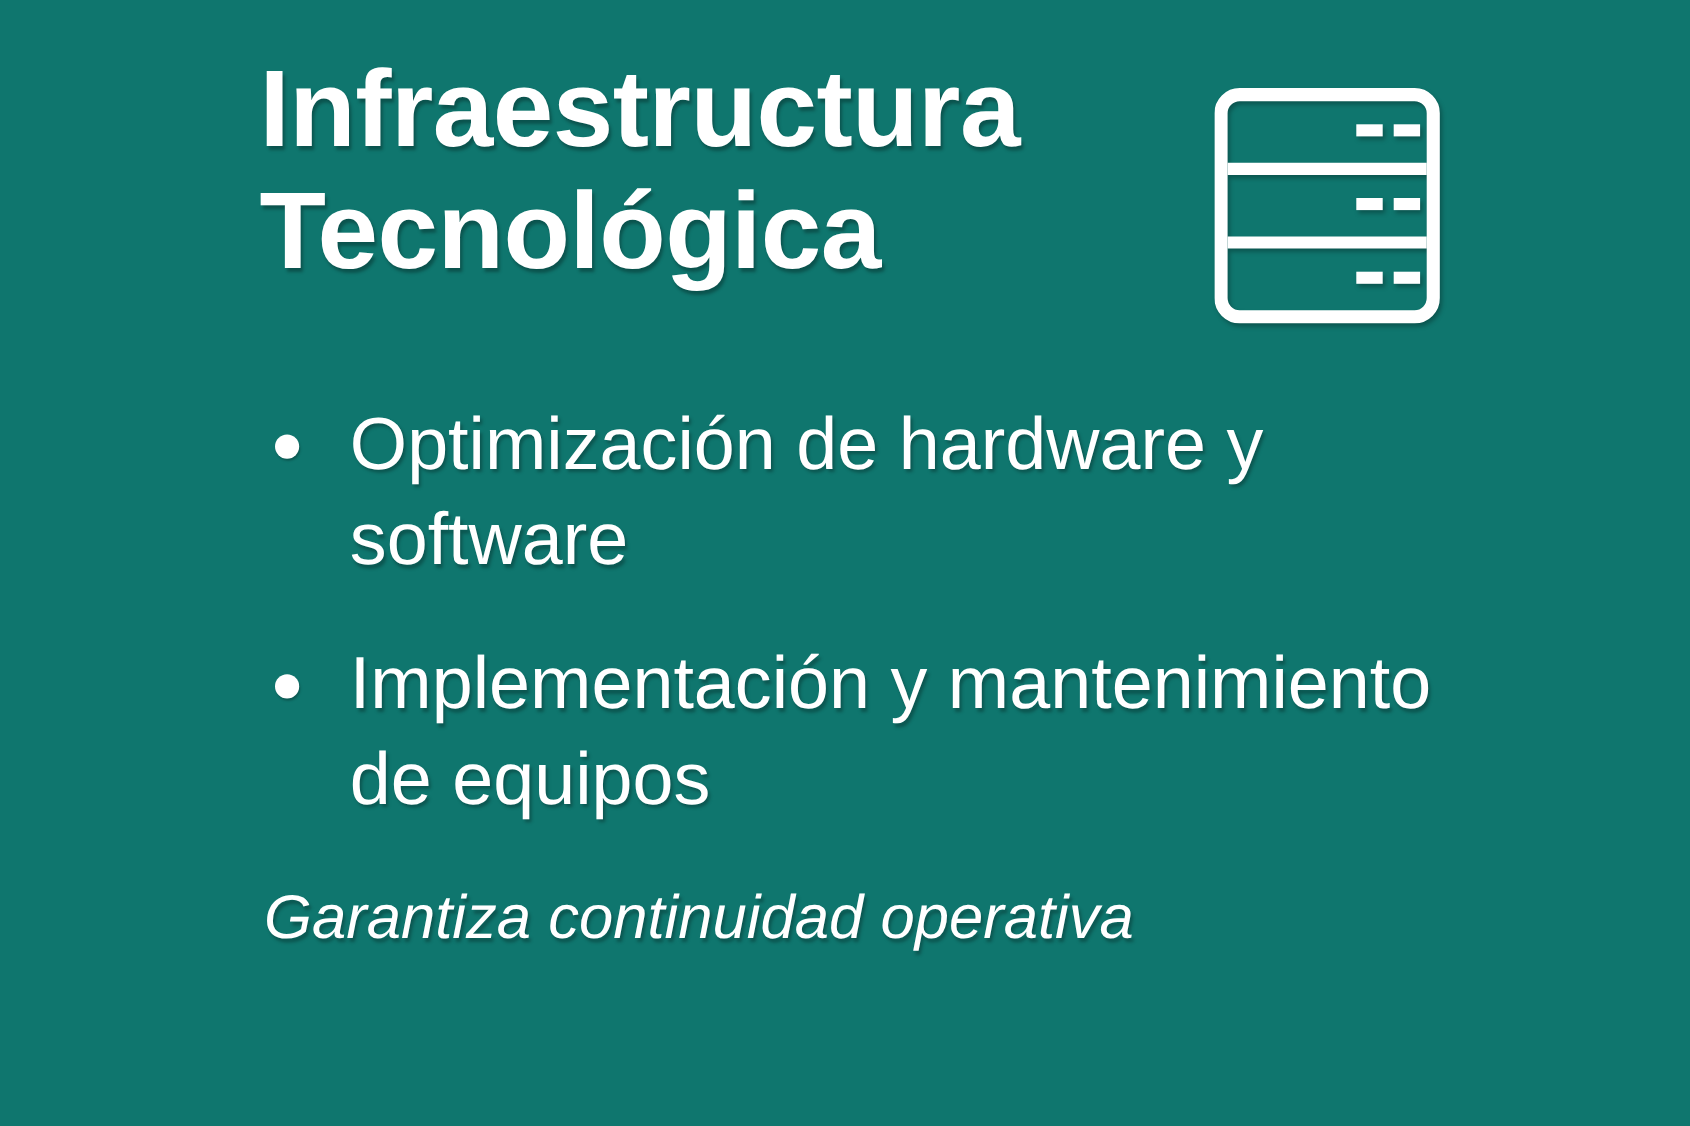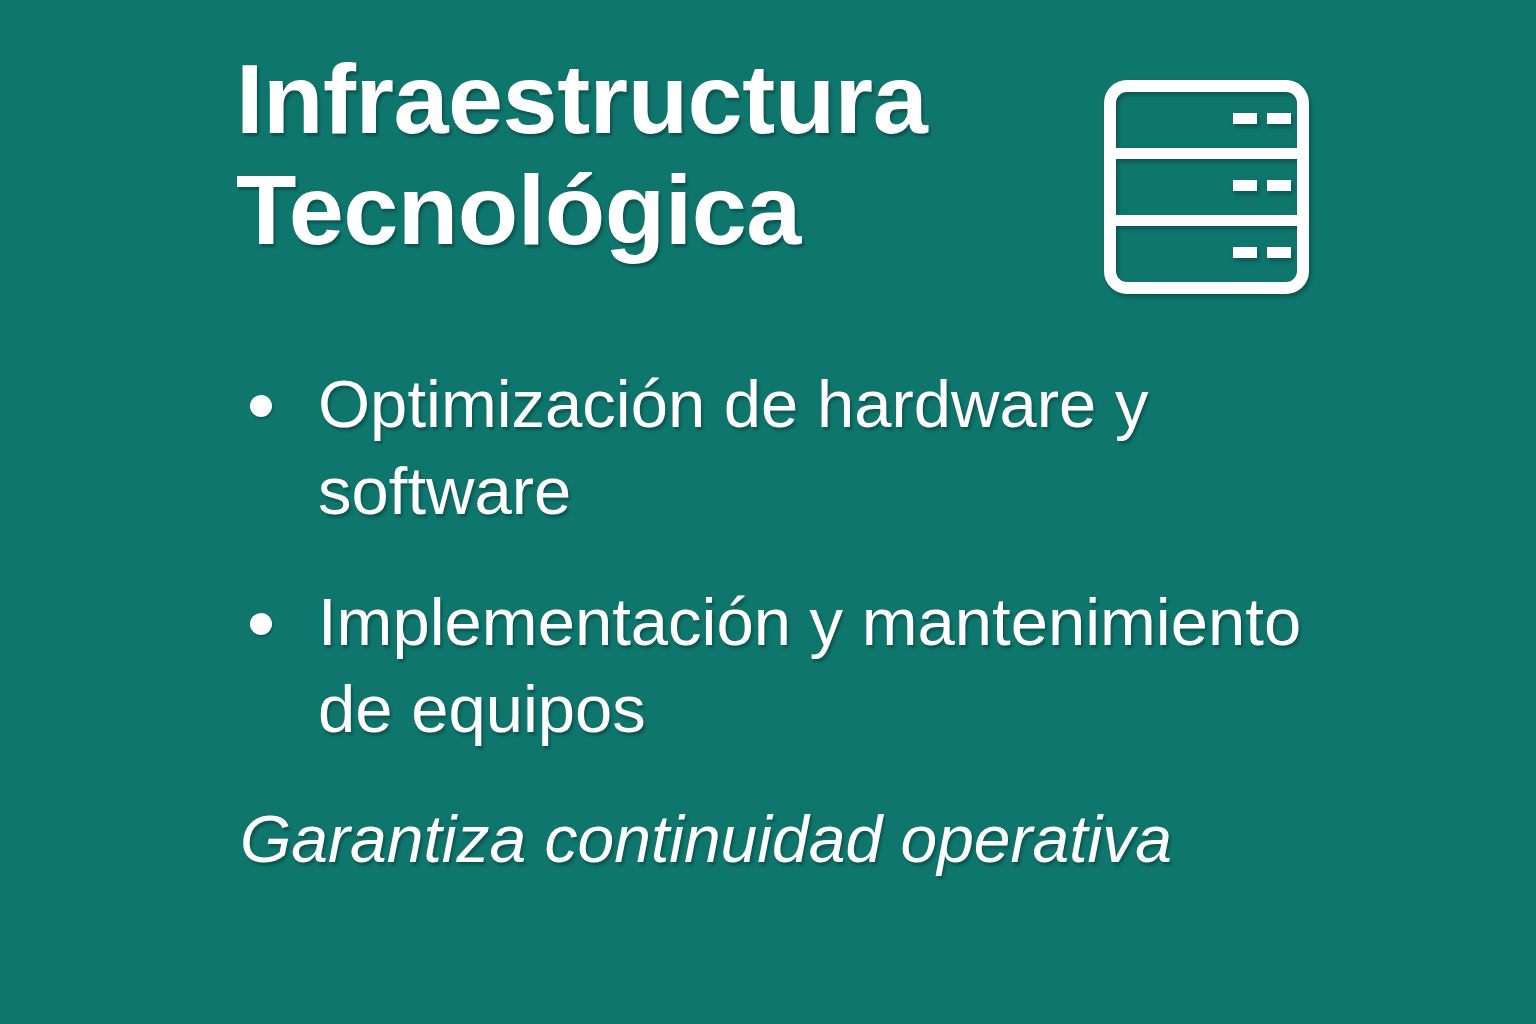--- a/index.html
+++ b/index.html
@@ -96,21 +96,21 @@
   }
 
   .bullet-text { display: block; }
 
   
   .footer-note {
     position: absolute;
     left: 240px;
     top: 800px;
     color: #ffffff;
-    font-size: 66px;
+    font-size: 56px;
     font-style: italic;
     font-weight: 400;
     line-height: 1.2;
     white-space: nowrap;
     text-shadow: 2px 3px 3px rgba(0,0,0,0.28);
     text-align: right;
   }
 </style>
 </head>
 <body>

